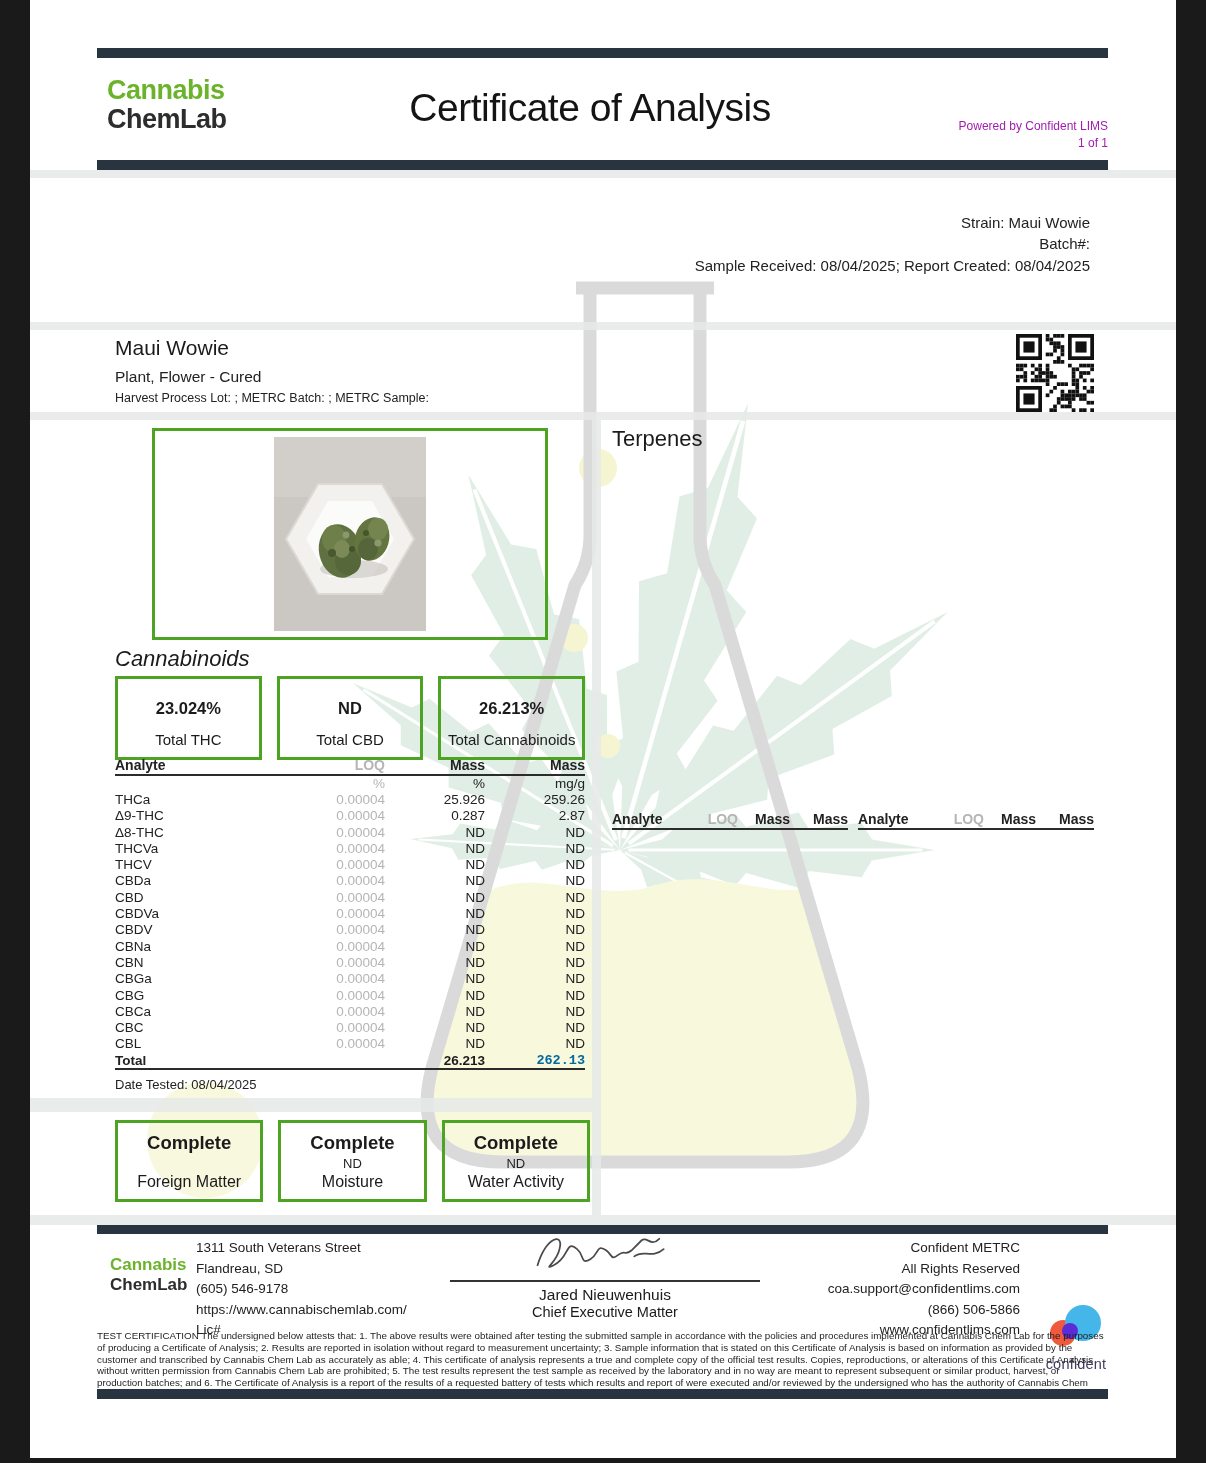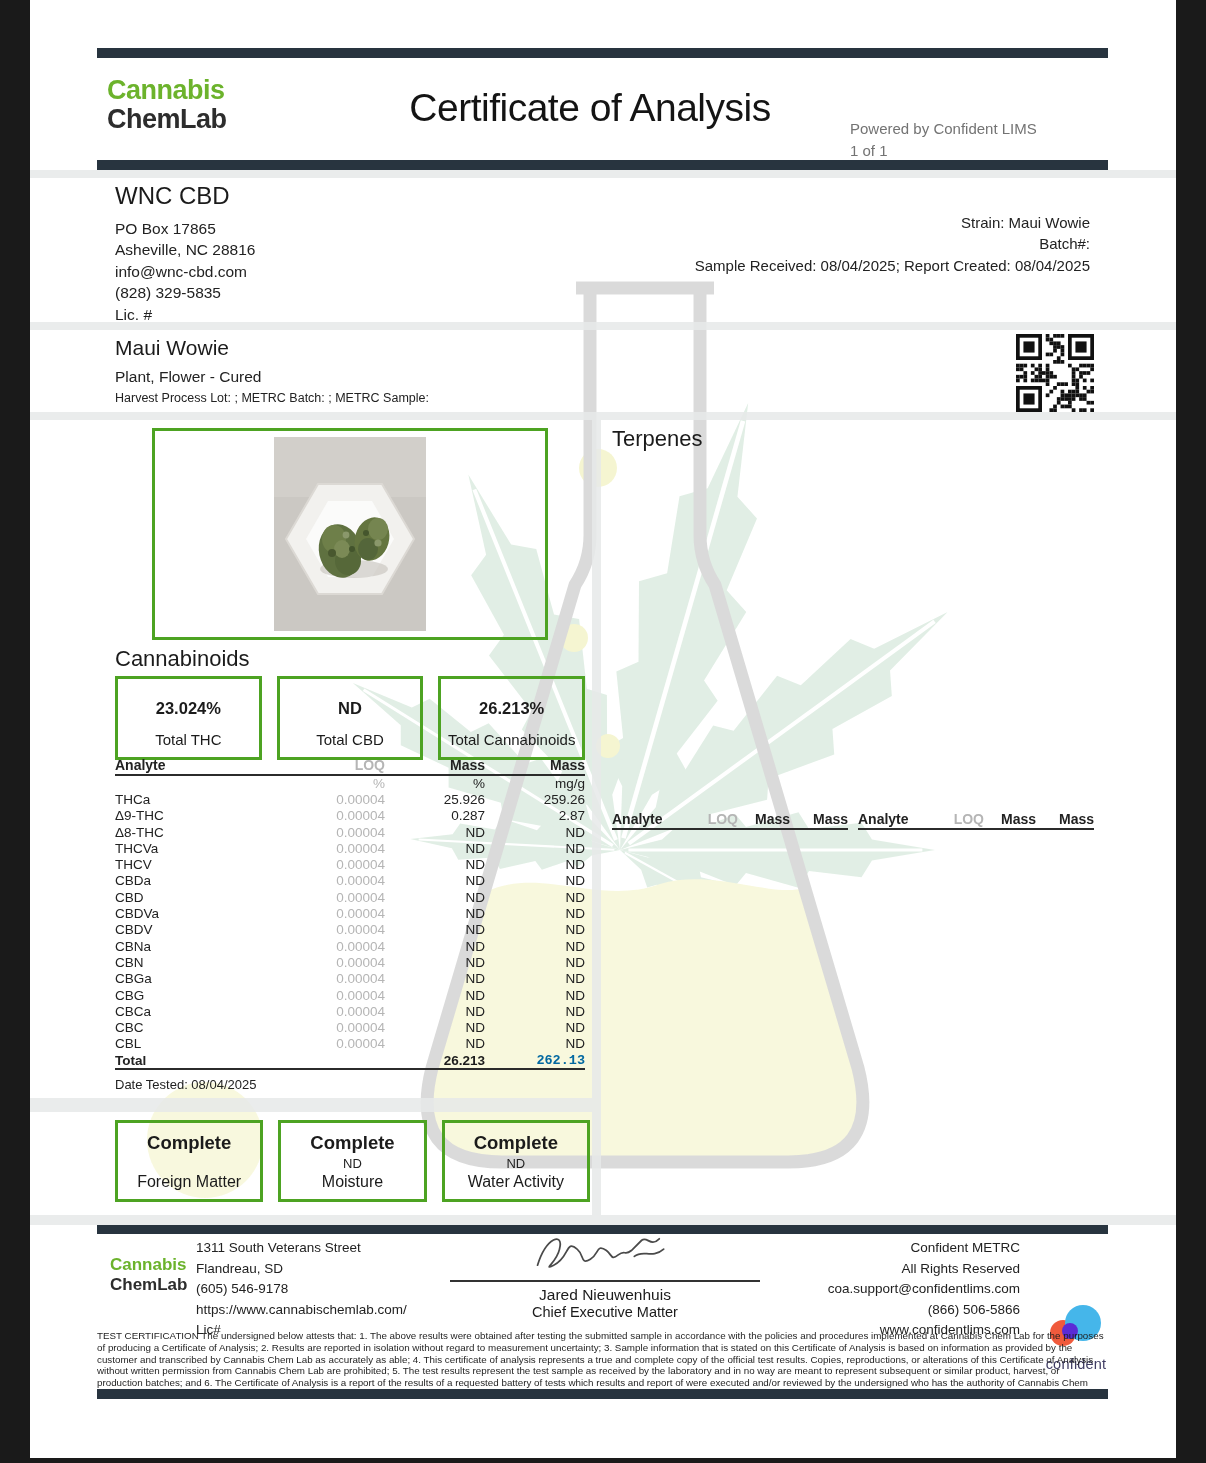--- a/index.html
+++ b/index.html
@@ -19,21 +19,21 @@
 
   .gap { position:absolute; background:rgba(230,233,233,0.85); z-index:2; }
 
   .abs { position:absolute; z-index:3; }
 
   
   .brand { line-height:1.06; font-weight:bold; font-size:27px; letter-spacing:-0.5px; }
   .brand .g { color:#6cb32c; }
   .brand .d { color:#2d2d2d; }
   .coa-title { width:560px; text-align:center; font-size:39px; font-weight:500; color:#141414; letter-spacing:-0.5px; }
-  .powered { width:258px; text-align:left; font-size:15px; color:#737373; line-height:1.45; }
+  .powered { width:258px; text-align:right; font-size:12px; color:#a21caf; line-height:1.45; }
 
   
   .client-name { font-size:24px; color:#1b1b1b; margin-bottom:8px; }
   .client-lines { font-size:15.5px; line-height:1.38; color:#222; }
   .sample-block { width:492px; text-align:right; }
   .sample-id { font-size:25px; color:#1b1b1b; }
   .sample-meta { margin-top:28px; font-size:15px; line-height:1.42; color:#222; }
 
   .product-name { font-size:21px; color:#1b1b1b; }
   .product-form { font-size:15.5px; color:#222; }
@@ -134,30 +134,20 @@
     <div class="g">Cannabis</div>
     <div class="d">ChemLab</div>
   </div>
   <div class="abs coa-title" style="left:310px; top:86px;">Certificate of Analysis</div>
   <div class="abs powered" style="left:850px; top:118px;">
     <div>Powered by Confident LIMS</div>
     <div>1 of 1</div>
   </div>
   <div class="bar" style="top:160px; height:10px;"></div>
 
-  <div class="abs" style="left:115px; top:182px;">
-    <div class="client-name">WNC CBD</div>
-    <div class="client-lines">
-        <div>PO Box 17865</div>
-        <div>Asheville, NC 28816</div>
-        <div>info@wnc-cbd.com</div>
-        <div>(828) 329-5835</div>
-        <div>Lic. #</div>
-      </div>
-  </div>
   <div class="abs sample-block" style="left:598px; top:184px;">
     <div class="sample-meta">
       <div>Strain: Maui Wowie</div>
       <div>Batch#:</div>
       <div>Sample Received: 08/04/2025; Report Created: 08/04/2025</div>
     </div>
   </div>
 
   <div class="abs product-name" style="left:115px; top:336px;">Maui Wowie</div>
   <div class="abs product-form" style="left:115px; top:368px;">Plant, Flower - Cured</div>
@@ -317,21 +307,21 @@
       <g>
         <ellipse cx="98" cy="102" rx="17" ry="22" fill="#64753f" transform="rotate(16 98 102)"></ellipse>
         <ellipse cx="104" cy="92" rx="10" ry="11" fill="#758550"></ellipse>
         <ellipse cx="94" cy="112" rx="10" ry="11" fill="#54663a"></ellipse>
         <circle cx="104" cy="106" r="3.6" fill="#8a986b"></circle>
         <circle cx="92" cy="96" r="3" fill="#45562d"></circle>
       </g>
     </svg>
   </div>
 
-  <div class="abs section-h" style="left:115px; top:646px;">Cannabinoids</div>
+  <div class="abs section-h" style="left:115px; top:646px;font-style:italic;">Cannabinoids</div>
 
   <div class="abs sum-row">
       <div class="sum-box">
       <div class="v">23.024%</div>
       <div class="l">Total THC</div>
     </div>
       <div class="sum-box">
       <div class="v">ND</div>
       <div class="l">Total CBD</div>
     </div>

